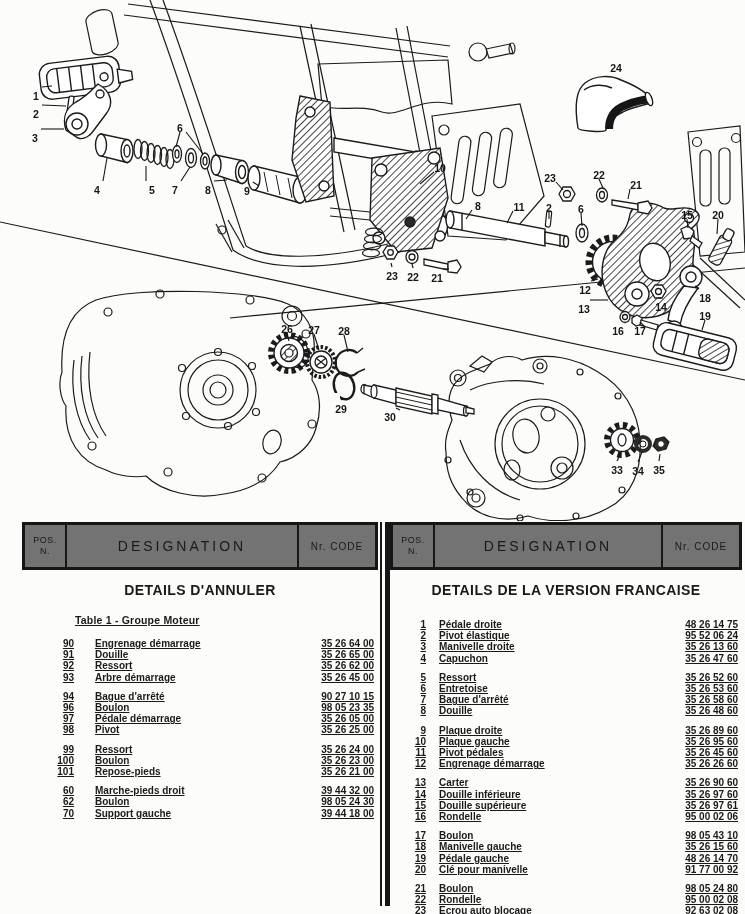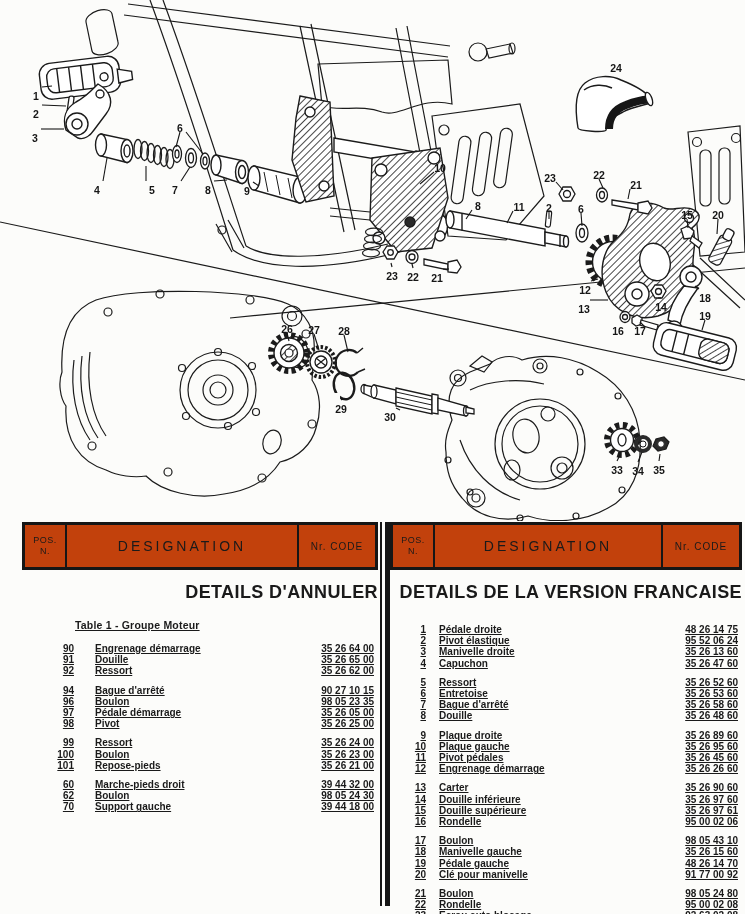--- a/index.html
+++ b/index.html
@@ -14,28 +14,28 @@
   svg .callout{font:bold 10.5px "Liberation Sans","DejaVu Sans",sans-serif;fill:#161616;text-anchor:middle;}
   svg .leader{stroke:#161616;stroke-width:1.1;}
   
   .tables{position:absolute;top:522px;left:0;width:745px;height:392px;}
   .div-thin{position:absolute;left:380px;top:0;width:2px;height:384px;background:#161616;}
   .div-thick{position:absolute;left:385px;top:0;width:5px;height:384px;background:#161616;}
   .parts-table{position:absolute;top:0;}
   .parts-table.left{left:22px;width:356px;}
   .parts-table.right{left:390px;width:352px;}
   .thead{
-    display:flex;height:42px;border:3px solid #161616;background:#c2410c;
+    display:flex;height:42px;border:3px solid #161616;background:#737373;
     align-items:stretch;box-sizing:content-box;
   }
   .thead .hcol{display:flex;flex-direction:column;align-items:center;justify-content:center;}
   .thead .hpos{width:40px;border-right:2px solid #161616;font-size:9px;letter-spacing:.5px;line-height:11px;}
   .thead .hdes{flex:1;font-size:14px;letter-spacing:3px;}
   .thead .hcode{width:76px;border-left:2px solid #161616;font-size:10px;letter-spacing:1px;}
-  .title{margin-top:12px;text-align:right;font-size:18px;font-weight:bold;letter-spacing:.4px;}
+  .title{margin-top:12px;text-align:center;font-size:14px;font-weight:bold;letter-spacing:.4px;}
   .subtitle{font-size:10.5px;font-weight:bold;margin:16px 0 12px 53px;letter-spacing:.2px;}
   .subtitle.later{margin-top:27px;margin-bottom:19px;}
   .tbody{font-size:10px;font-weight:bold;text-decoration:underline;}
   .parts-table.right .tbody{margin-top:21px;}
   .group{margin-bottom:8px;}
   .row{display:flex;line-height:11.2px;}
   .row .pos{width:52px;text-align:right;}
   .parts-table.right .row .pos{width:36px;}
   .row .des{flex:1;padding-left:21px;}
   .parts-table.right .row .des{padding-left:13px;}
@@ -457,20 +457,25 @@
             <div class="row">
               <span class="pos">91</span>
               <span class="des">Douille</span>
               <span class="code">35 26 65 00</span>
             </div>
             <div class="row">
               <span class="pos">92</span>
               <span class="des">Ressort</span>
               <span class="code">35 26 62 00</span>
             </div>
+            <div class="row">
+              <span class="pos">93</span>
+              <span class="des">Arbre démarrage</span>
+              <span class="code">35 26 45 00</span>
+            </div>
           </div>
           <div class="group">
             <div class="row">
               <span class="pos">94</span>
               <span class="des">Bague d'arrêté</span>
               <span class="code">90 27 10 15</span>
             </div>
             <div class="row">
               <span class="pos">96</span>
               <span class="des">Boulon</span>

